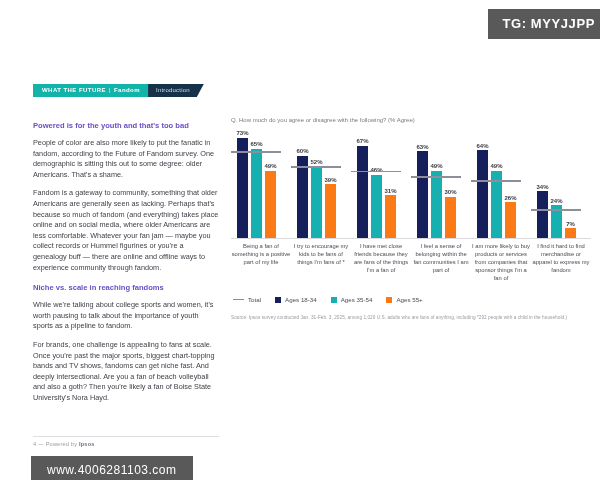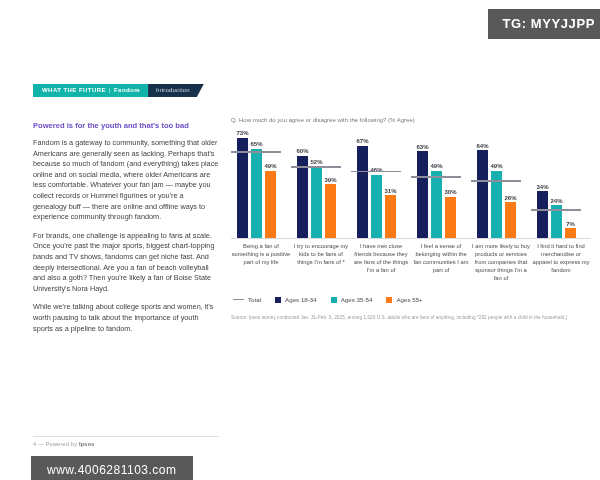--- a/index.html
+++ b/index.html
@@ -240,23 +240,25 @@
       <div class="crumb-left">
         <span>WHAT THE FUTURE</span>
         <span class="sep">|</span>
         <span>Fandom</span>
       </div>
       <div class="crumb-right">Introduction</div>
     </div>
 
     <div class="left-col">
       <div class="lede">Powered is for the youth and that's too bad</div>
+      <div class="body-p">People of color are also more likely to put the fanatic in fandom, according to the Future of Fandom survey. One demographic is sitting this out to some degree: older Americans. That's a shame.</div>
       <div class="body-p">Fandom is a gateway to community, something that older Americans are generally seen as lacking. Perhaps that's because so much of fandom (and everything) takes place online and on social media, where older Americans are less comfortable. Whatever your fan jam — maybe you collect records or Hummel figurines or you're a genealogy buff — there are online and offline ways to experience community through fandom.</div>
+      <div class="lede second">Niche vs. scale in reaching fandoms</div>
+      <div class="body-p">While we're talking about college sports and women, it's worth pausing to talk about the importance of youth sports as a pipeline to fandom.</div>
       <div class="body-p">For brands, one challenge is appealing to fans at scale. Once you're past the major sports, biggest chart-topping bands and TV shows, fandoms can get niche fast. And deeply intersectional. Are you a fan of beach volleyball and also a goth? Then you're likely a fan of Boise State University's Nora Hayd.</div>
-      <div class="body-p">While we're talking about college sports and women, it's worth pausing to talk about the importance of youth sports as a pipeline to fandom.</div>
     </div>
 
     <div class="footer-rule"></div>
     <div class="footer-note">
       <span>4</span>
       <span>—</span>
       <span>Powered by</span>
       <b>Ipsos</b>
     </div>
 

